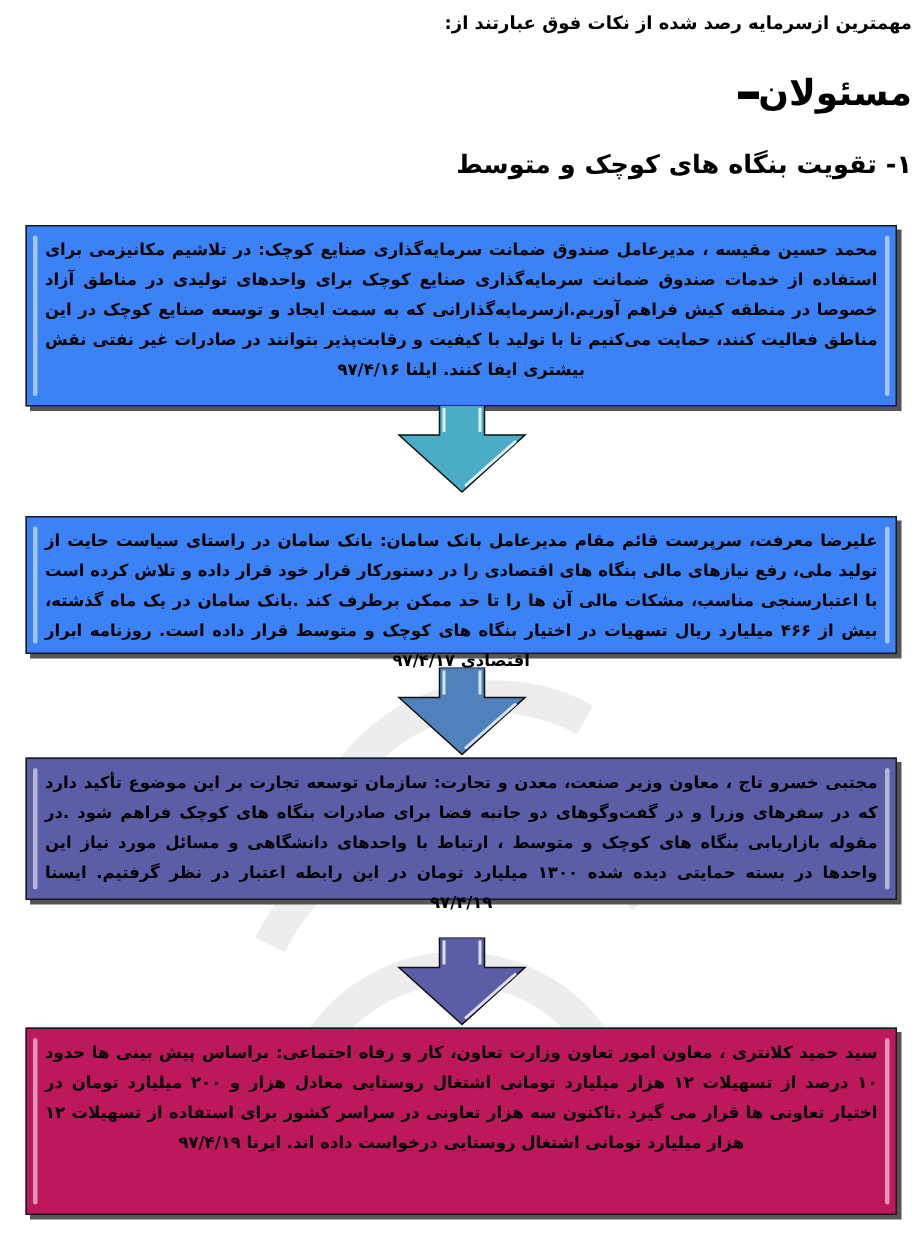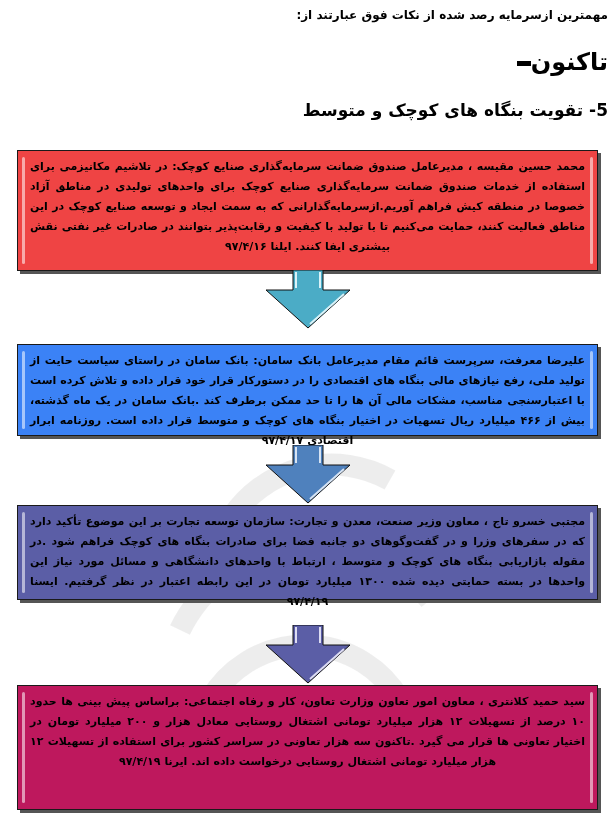--- a/index.html
+++ b/index.html
@@ -29,39 +29,39 @@
     direction:rtl; text-align:justify; text-align-last:center;
     font-size:11px; font-weight:bold; line-height:20px;
     padding:6px 12px 6px 12px; box-sizing:border-box;
   }
   .box::before, .box::after {
     content:""; position:absolute; top:6px; bottom:6px; width:3px;
     background:rgba(255,255,255,0.55); border-radius:2px;
   }
   .box::before { right:4px; }
   .box::after { left:4px; }
-  .b1 { top:150px; height:121px; background:#ef4444; }
+  .b1 { top:150px; height:121px; background:#3b82f6; }
   .b2 { top:344px; height:92px; background:#3b82f6; }
   .b3 { top:505px; height:95px; background:#5b5ea6; }
   .b4 { top:685px; height:125px; background:#be185d; }
   .arrow { position:absolute; left:258px; width:100px; height:60px; }
   .a1 { top:270px; }
   .a2 { top:445px; }
   .a3 { top:625px; }
 </style>
 </head>
 <body>
 
 <div class="intro">مهمترین ازسرمایه رصد شده از نکات فوق عبارتند از:</div>
 
 <div class="heading">
-  <span>تاکنون</span><span class="dash"></span>
+  <span>مسئولان</span><span class="dash"></span>
 </div>
 
-<div class="subheading">5- تقویت بنگاه های کوچک و متوسط</div>
+<div class="subheading">۱- تقویت بنگاه های کوچک و متوسط</div>
 
 <svg class="watermark" viewBox="0 0 270 420">
   <g fill="none" stroke="#888" stroke-width="22">
     <path d="M40 400 A110 110 0 0 1 230 400"></path>
     <path d="M10 330 A150 150 0 0 1 260 300"></path>
     <path d="M60 220 A120 120 0 0 1 220 180"></path>
   </g>
   <rect x="70" y="80" width="40" height="60" fill="#888"></rect>
 </svg>
 

